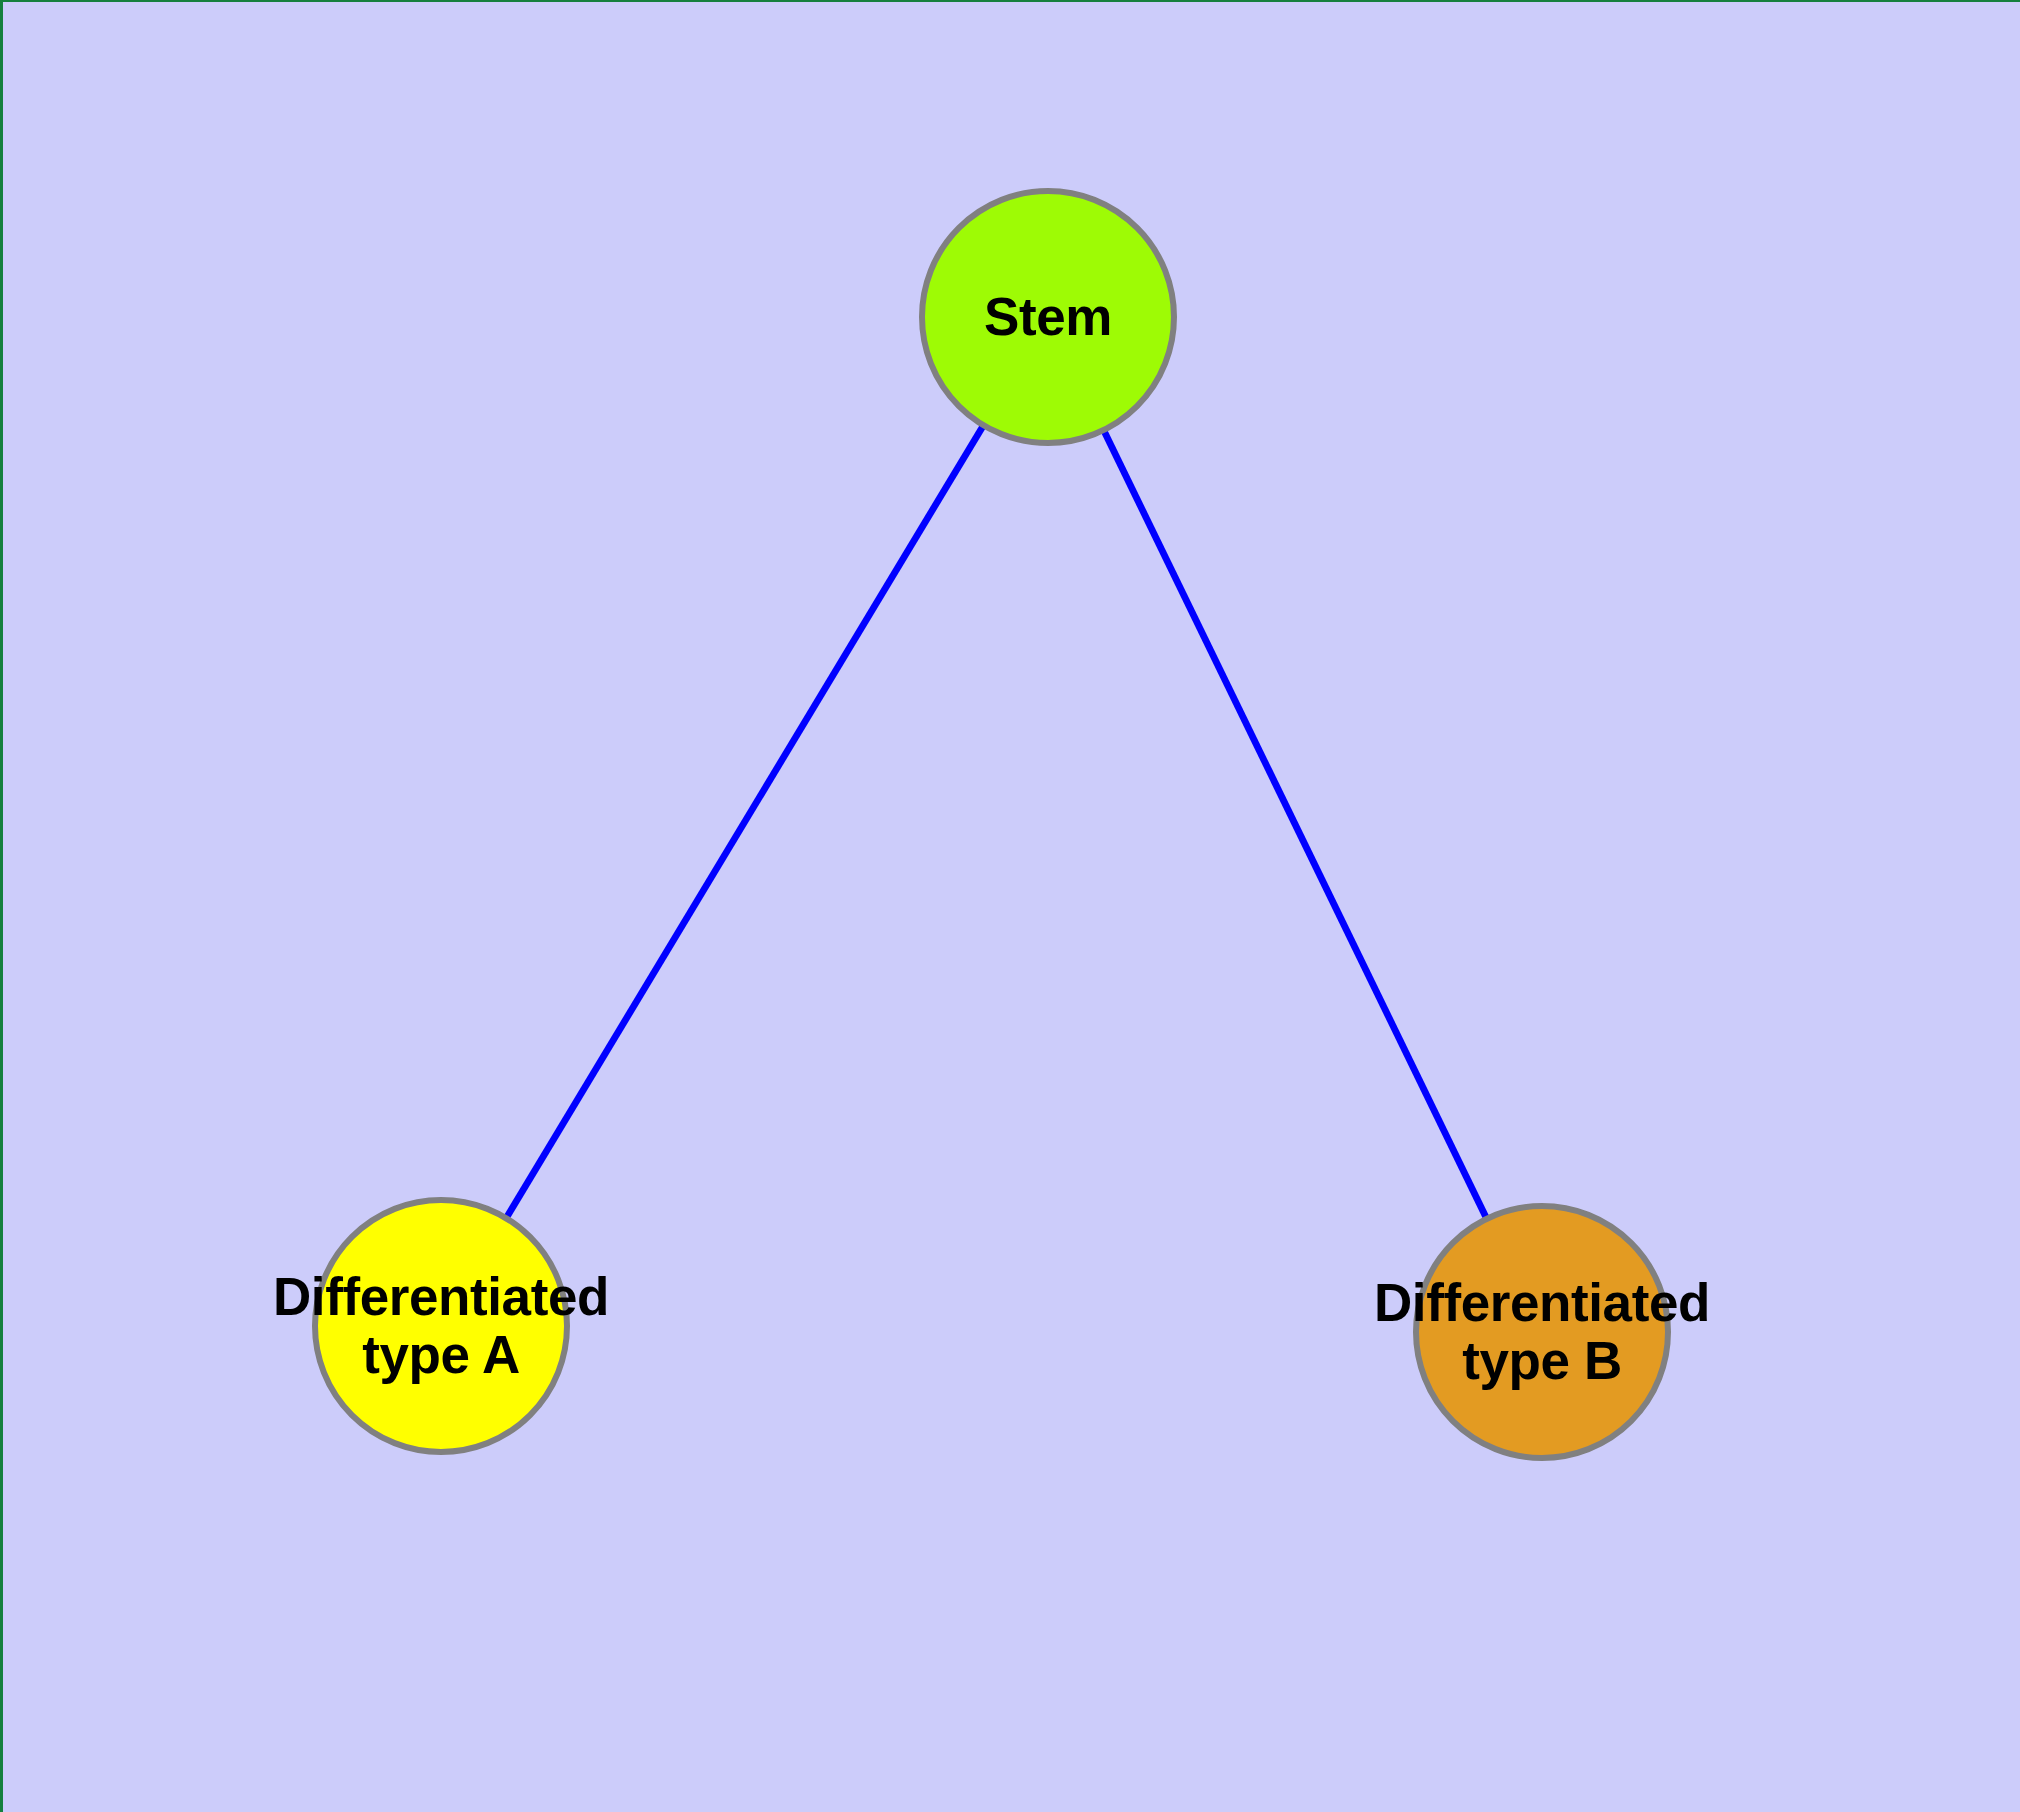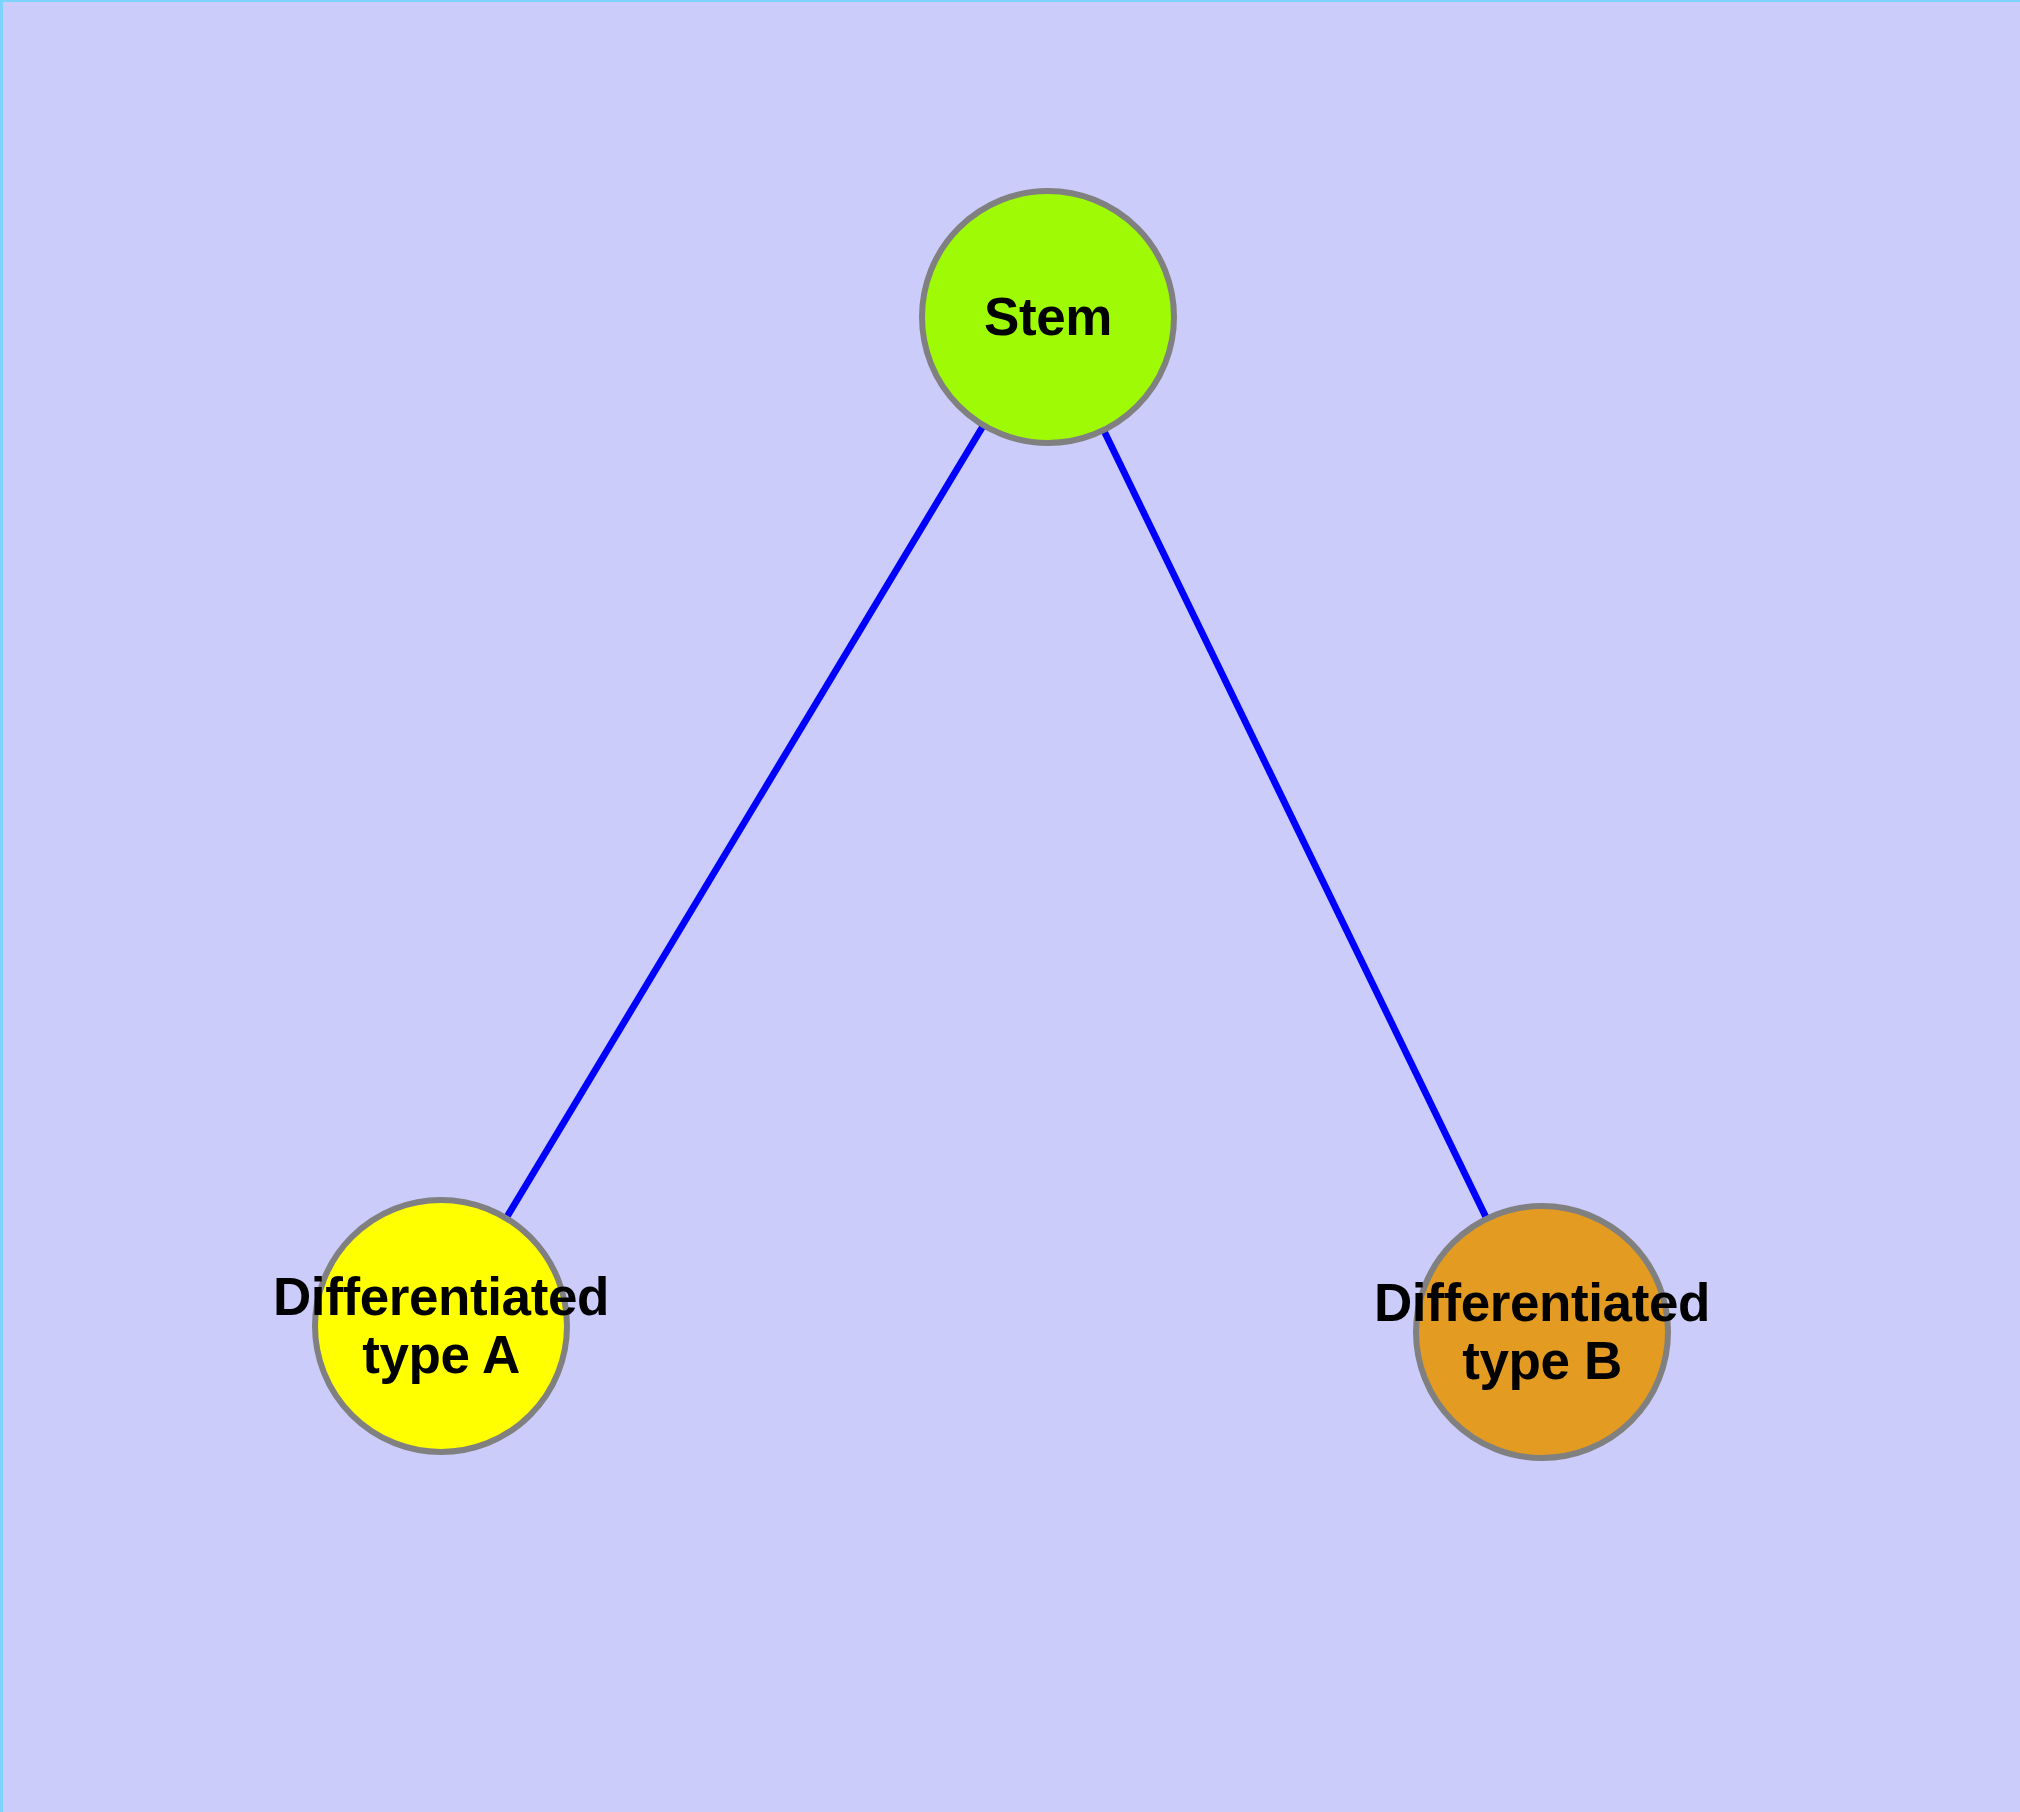--- a/index.html
+++ b/index.html
@@ -5,21 +5,21 @@
 <style>
   html, body {
     margin: 0;
     padding: 0;
     background: #ffffff;
   }
   #canvas {
     position: relative;
     width: 2021px;
     height: 1812px;
-    background: #7dd3fc;
+    background: #15803d;
     overflow: hidden;
     font-family: "Liberation Sans", "DejaVu Sans", sans-serif;
   }
   #plot-area {
     position: absolute;
     left: 2.5px;
     top: 1.7px;
     width: 2018px;
     height: 1810px;
     background: #ccccfa;

